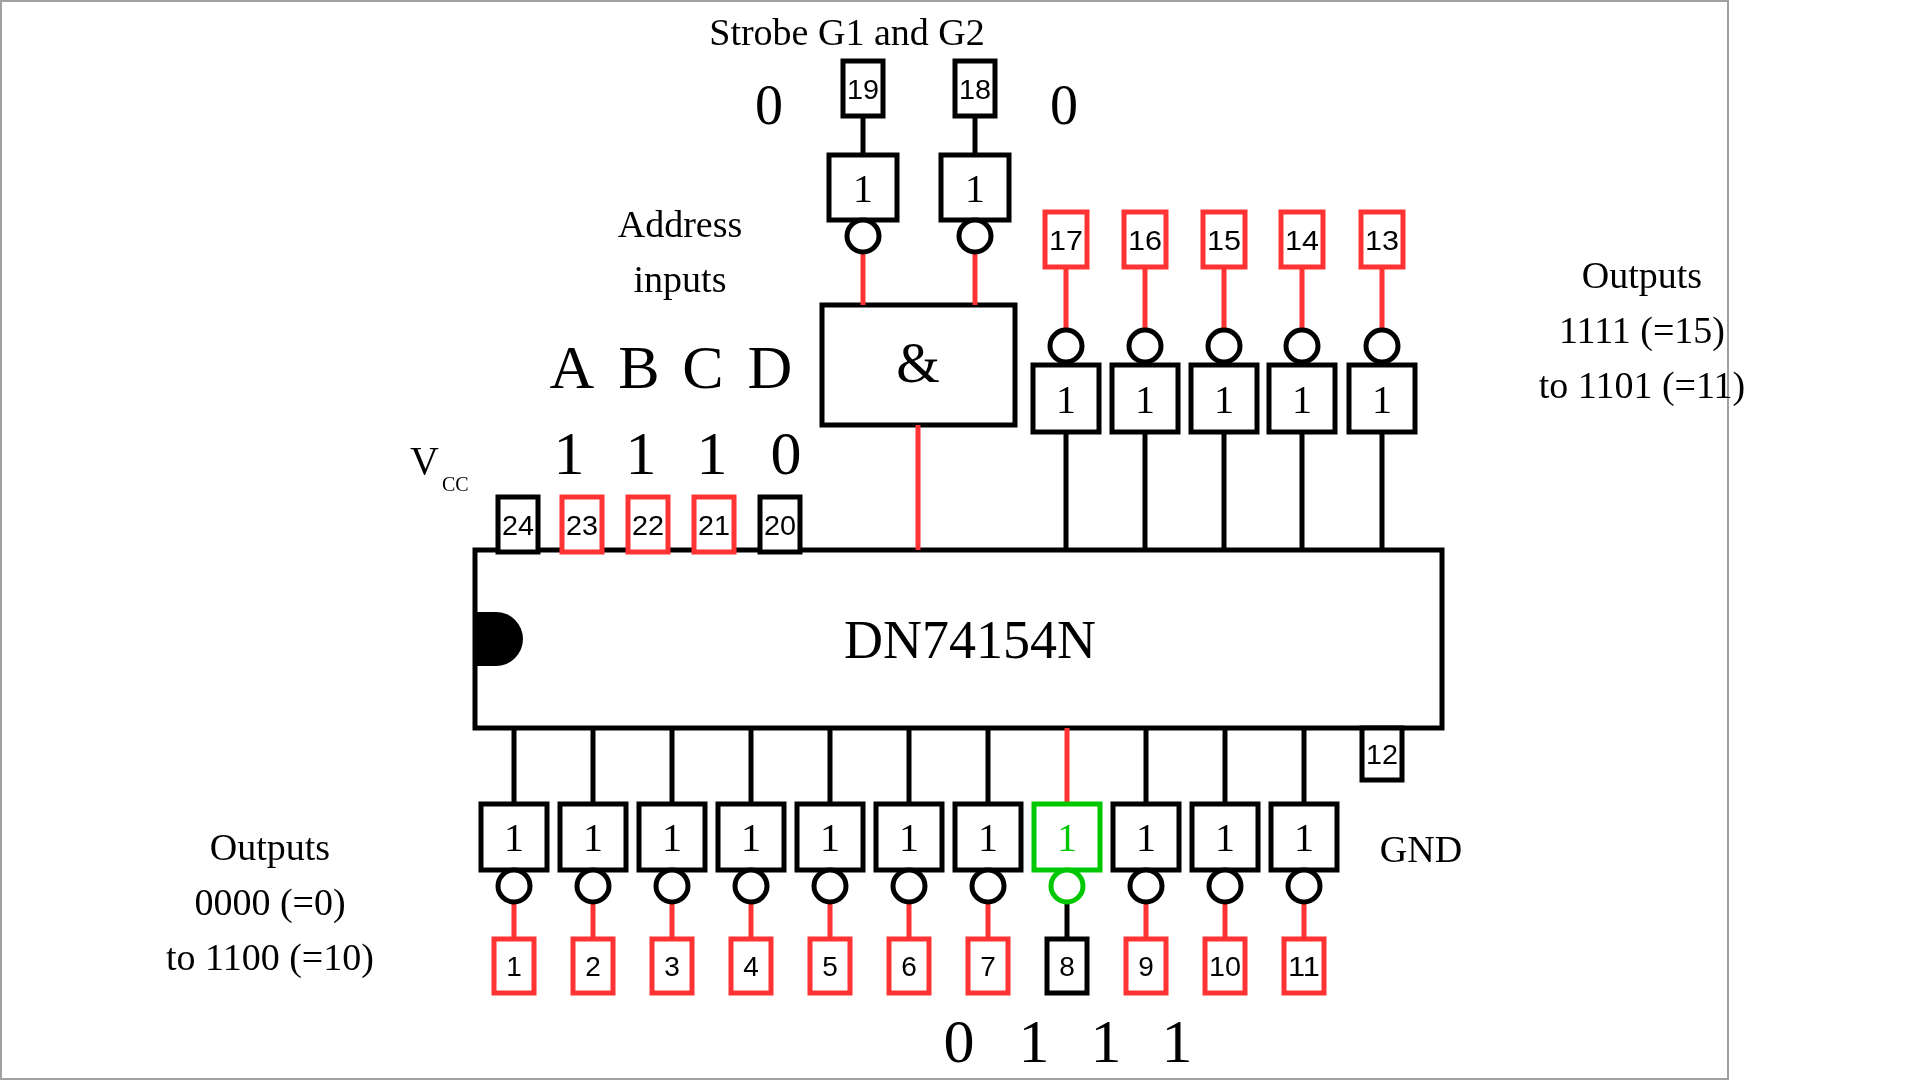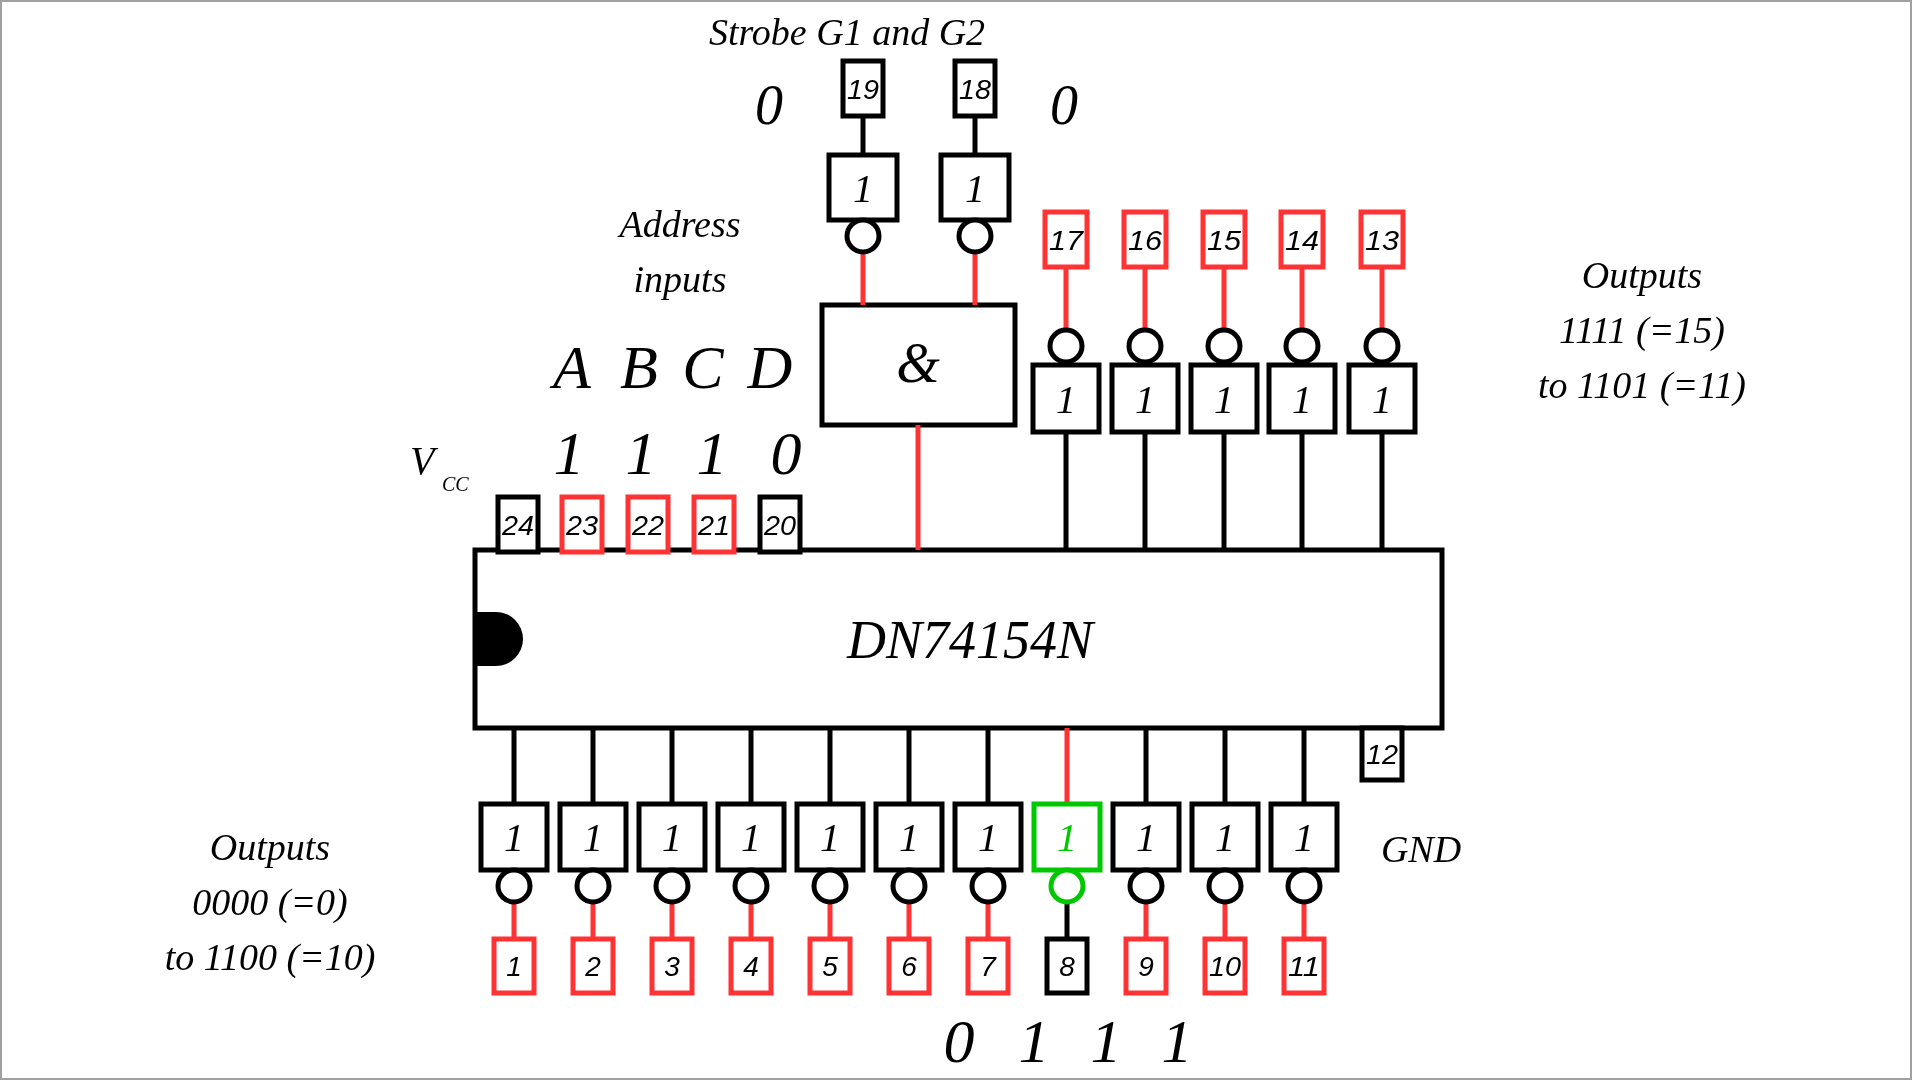--- a/index.html
+++ b/index.html
@@ -1,17 +1,17 @@
 <!DOCTYPE html>
 <html><head>
 <meta charset="utf-8">
 <style>
   html, body { margin:0; padding:0; background:#ffffff; }
   body { width:1920px; height:1080px; overflow:hidden; }
-  #stage { position:absolute; left:0; top:0; width:1912px; height:1080px; box-sizing:border-box; border:2px solid #a0a0a0; background:#fff;font-style:italic; }
+  #stage { position:absolute; left:0; top:0; width:1729px; height:1080px; box-sizing:border-box; border:2px solid #a0a0a0; background:#fff; }
   svg { position:absolute; left:0; top:0; }
   .lbl { font-family: "Liberation Serif", "DejaVu Serif", serif; fill:#000; }
   .pinnum { font-family: "Liberation Sans", "DejaVu Sans", sans-serif; font-size:28px; fill:#000; }
   .gatetxt { font-family: "Liberation Serif", "DejaVu Serif", serif; font-size:40px; }
 </style>
 </head>
 <body>
 
 <div id="stage">
 <svg id="diagram" width="1920" height="1080" viewBox="0 0 1920 1080">

